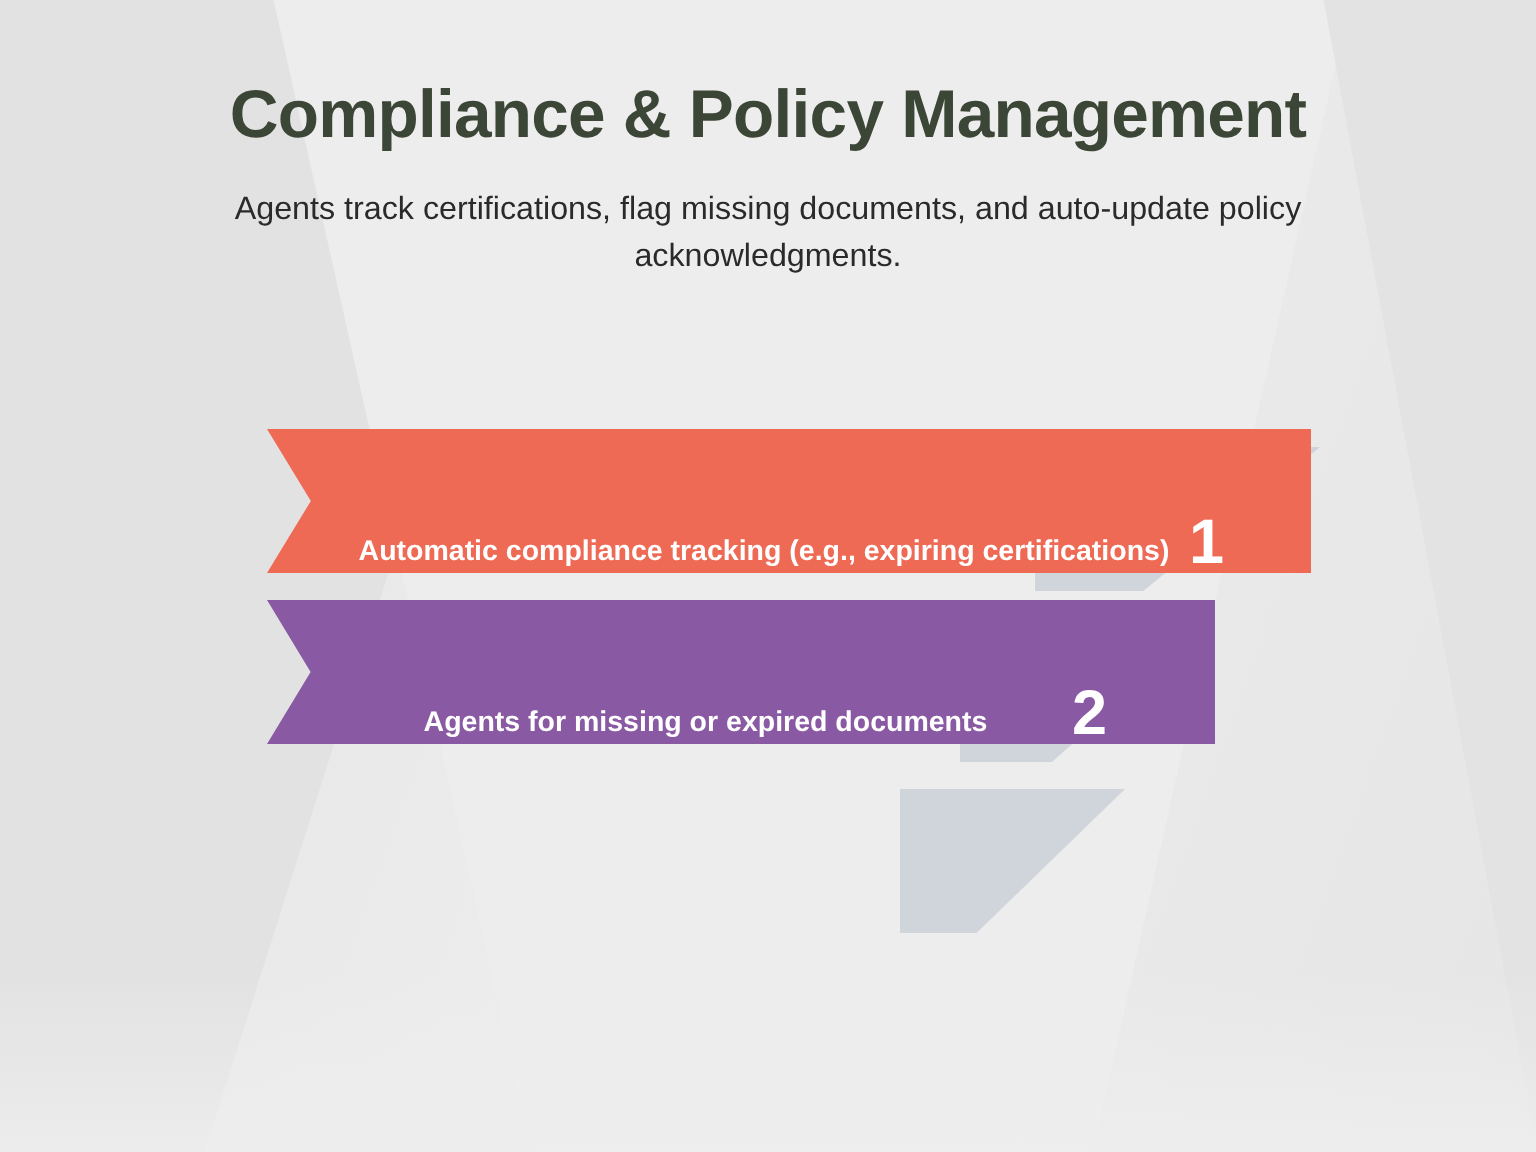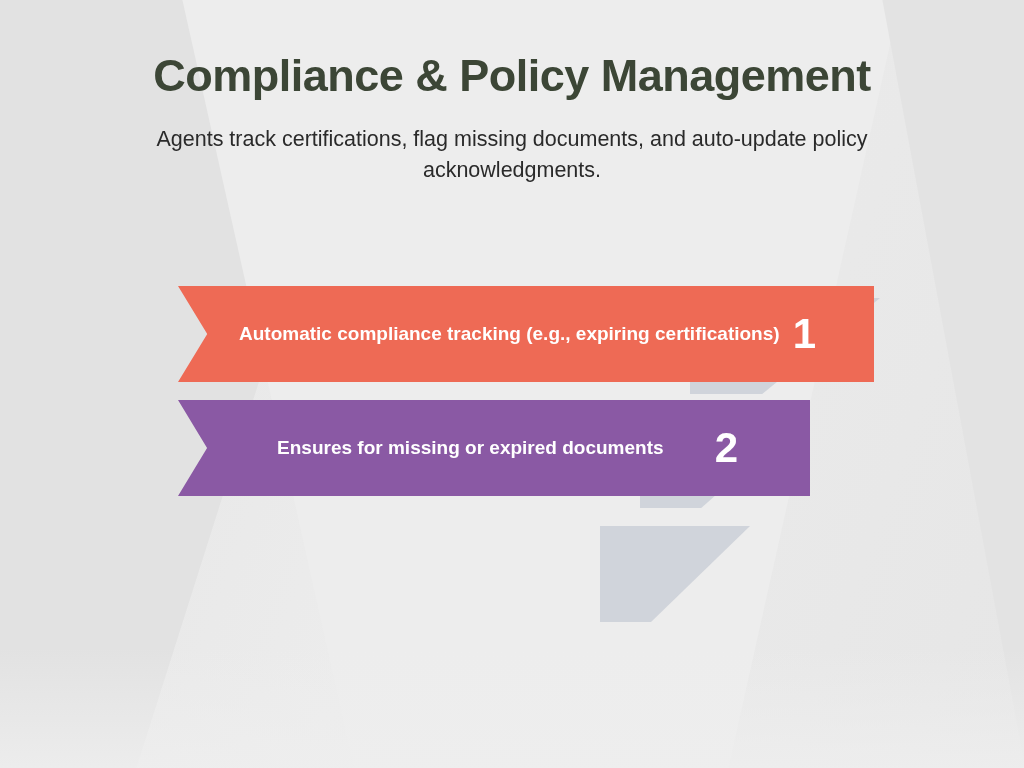--- a/index.html
+++ b/index.html
@@ -97,21 +97,21 @@
   }
   .row {
     position: relative;
     height: 96px;
     margin-bottom: 18px;
   }
   .arrow {
     position: absolute;
     height: 96px;
     display: flex;
-    align-items: center;
+    align-items: flex-end;
     justify-content: space-between;
     box-sizing: border-box;
     clip-path: polygon(0 0, 100% 0, 100% 100%, 0 100%, 4.2% 50%);
     color: #ffffff;
   }
   .row-1 .arrow { left: 178px; width: 696px; }
   .row-2 .arrow { left: 178px; width: 632px; clip-path: polygon(0 0, 100% 0, 100% 100%, 0 100%, 4.6% 50%); }
   .row-3 .arrow { left: 200px; width: 536px; clip-path: polygon(0 0, 100% 0, 100% 100%, 0 100%, 5.4% 50%); }
 
   .shadow {
@@ -167,21 +167,21 @@
     <div class="shadow"></div>
     <div class="arrow" id="arrow1" style="background: rgb(238, 106, 85);">
       <span class="arrow-label">Automatic compliance tracking (e.g., expiring certifications)</span>
       <span class="arrow-number">1</span>
     </div>
   </div>
 
   <div class="row row-2">
     <div class="shadow"></div>
     <div class="arrow" id="arrow2" style="background: rgb(138, 89, 164);">
-      <span class="arrow-label">Ensures for missing or expired documents</span>
+      <span class="arrow-label">Agents for missing or expired documents</span>
       <span class="arrow-number">2</span>
     </div>
   </div>
 
   <div class="row row-3">
     <div class="shadow"></div>
   </div>
 
 </div>
 

